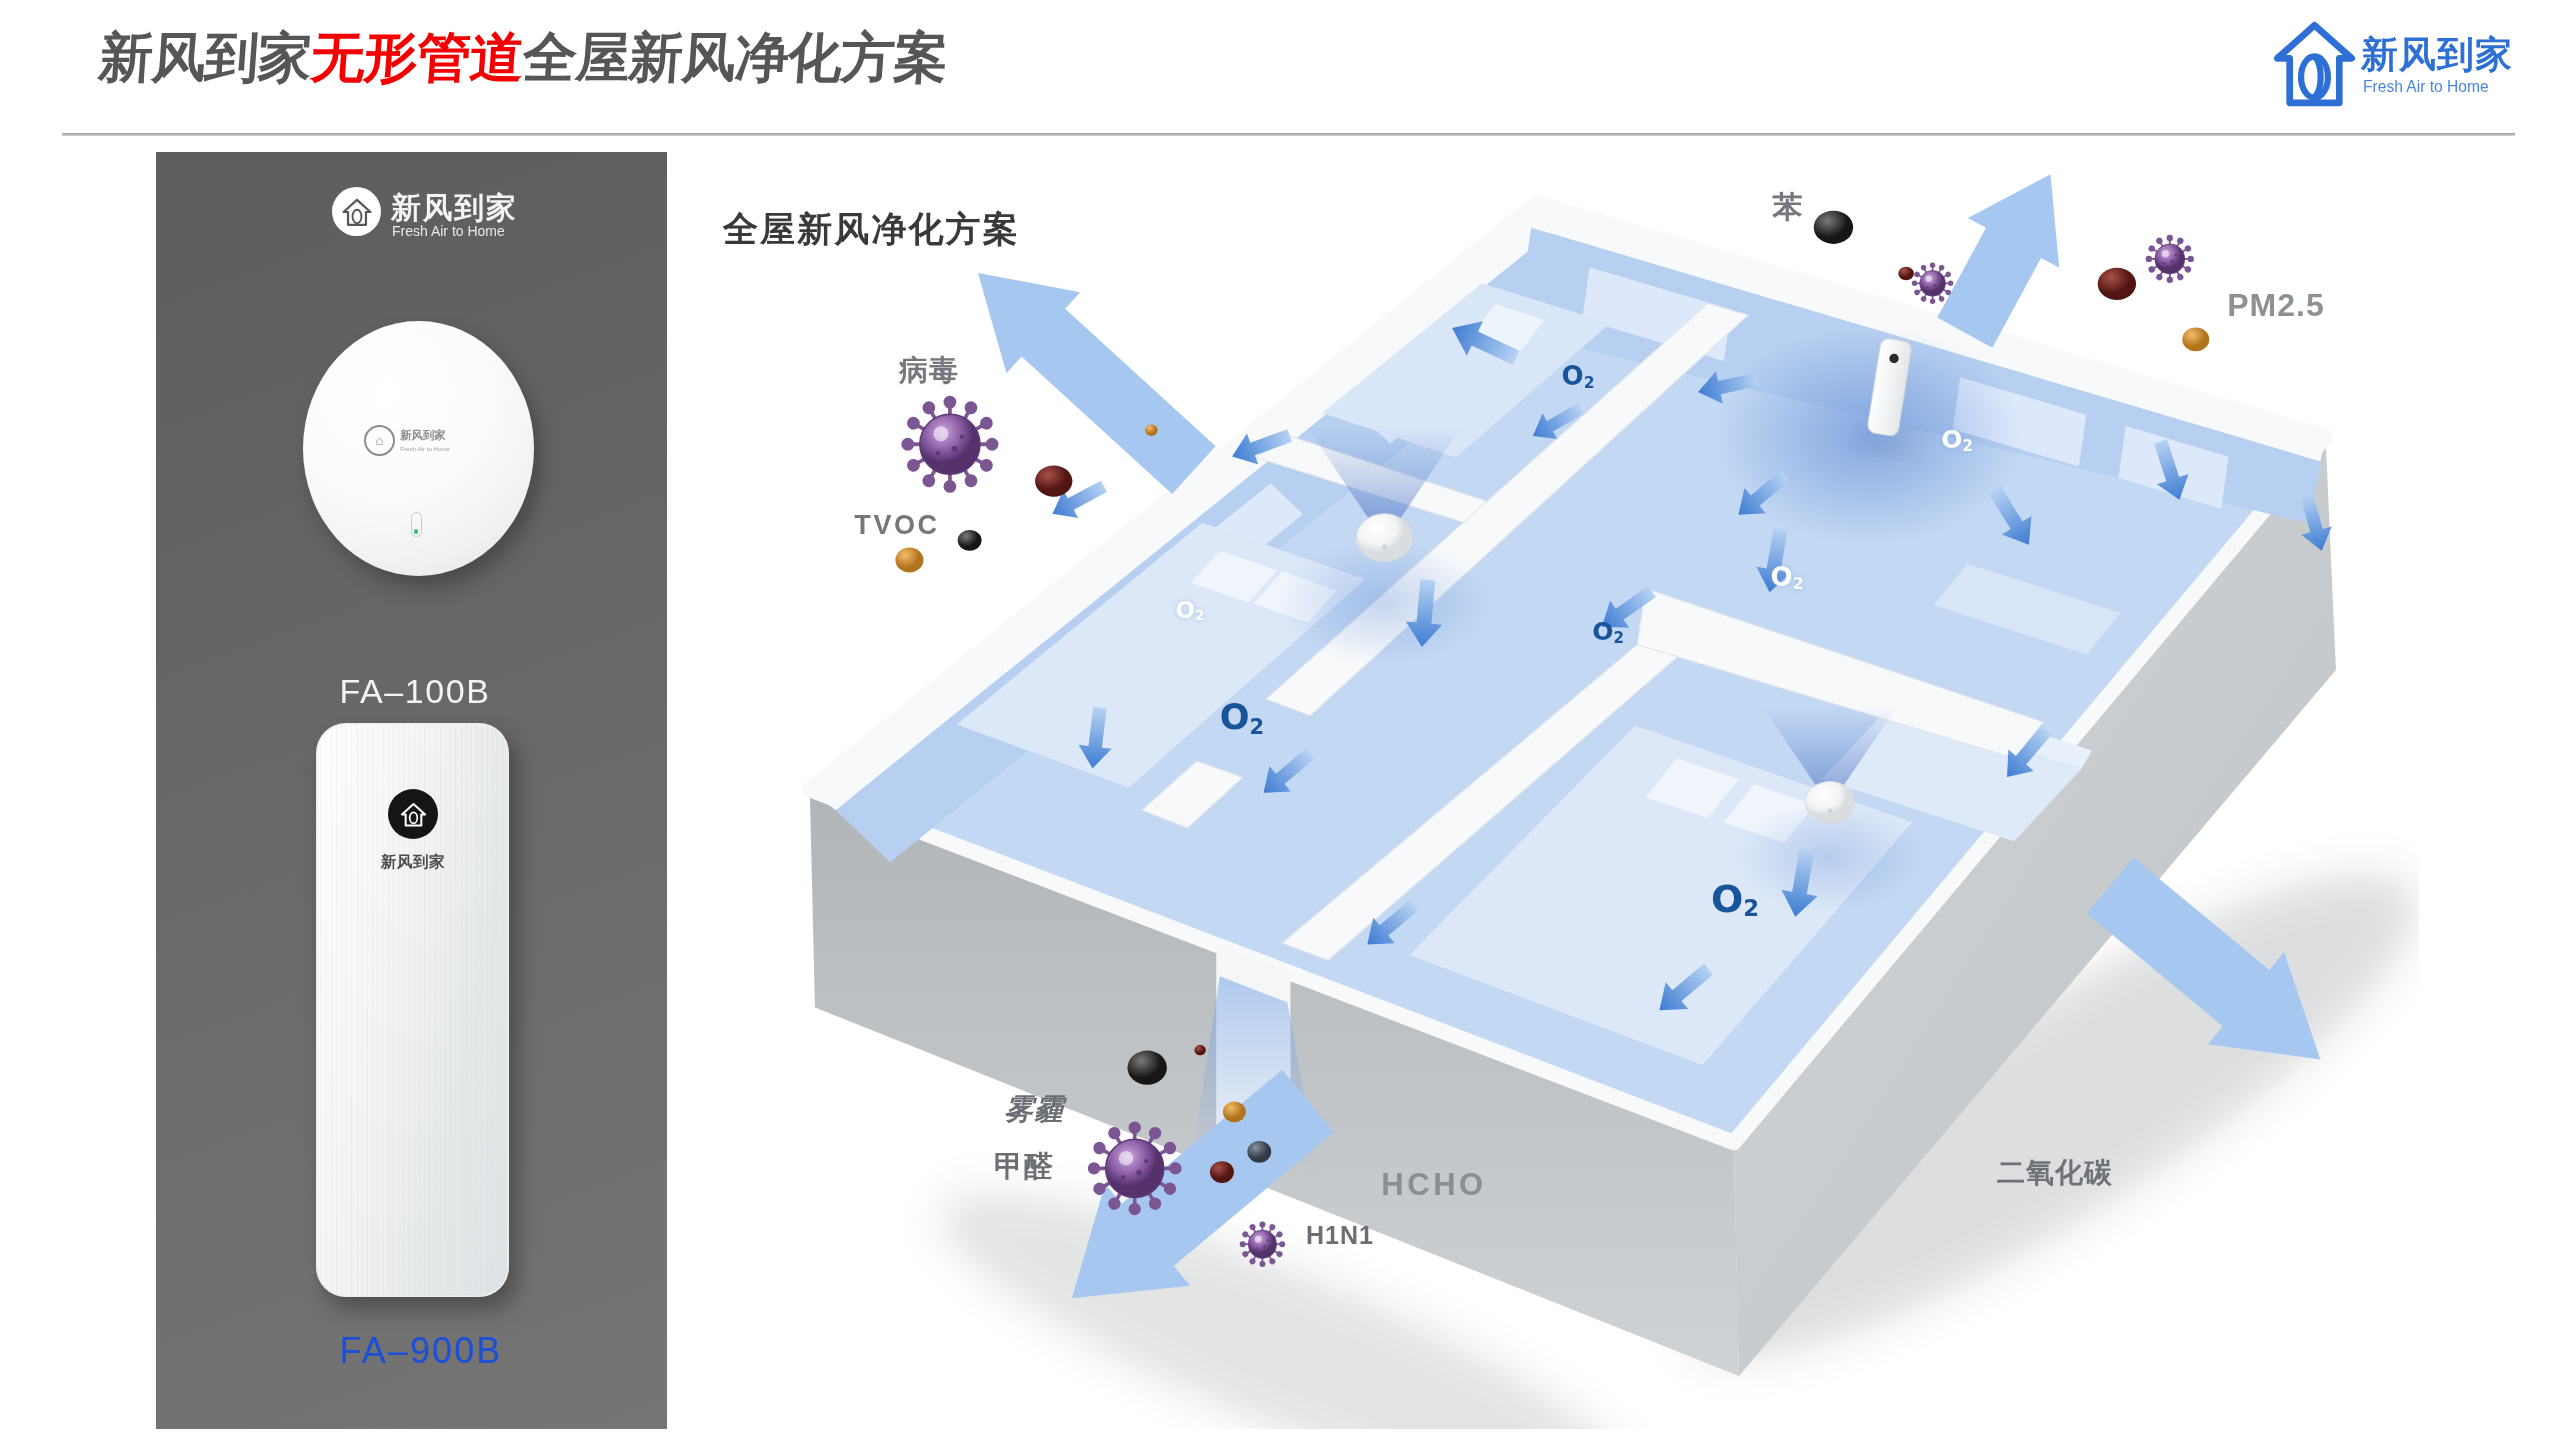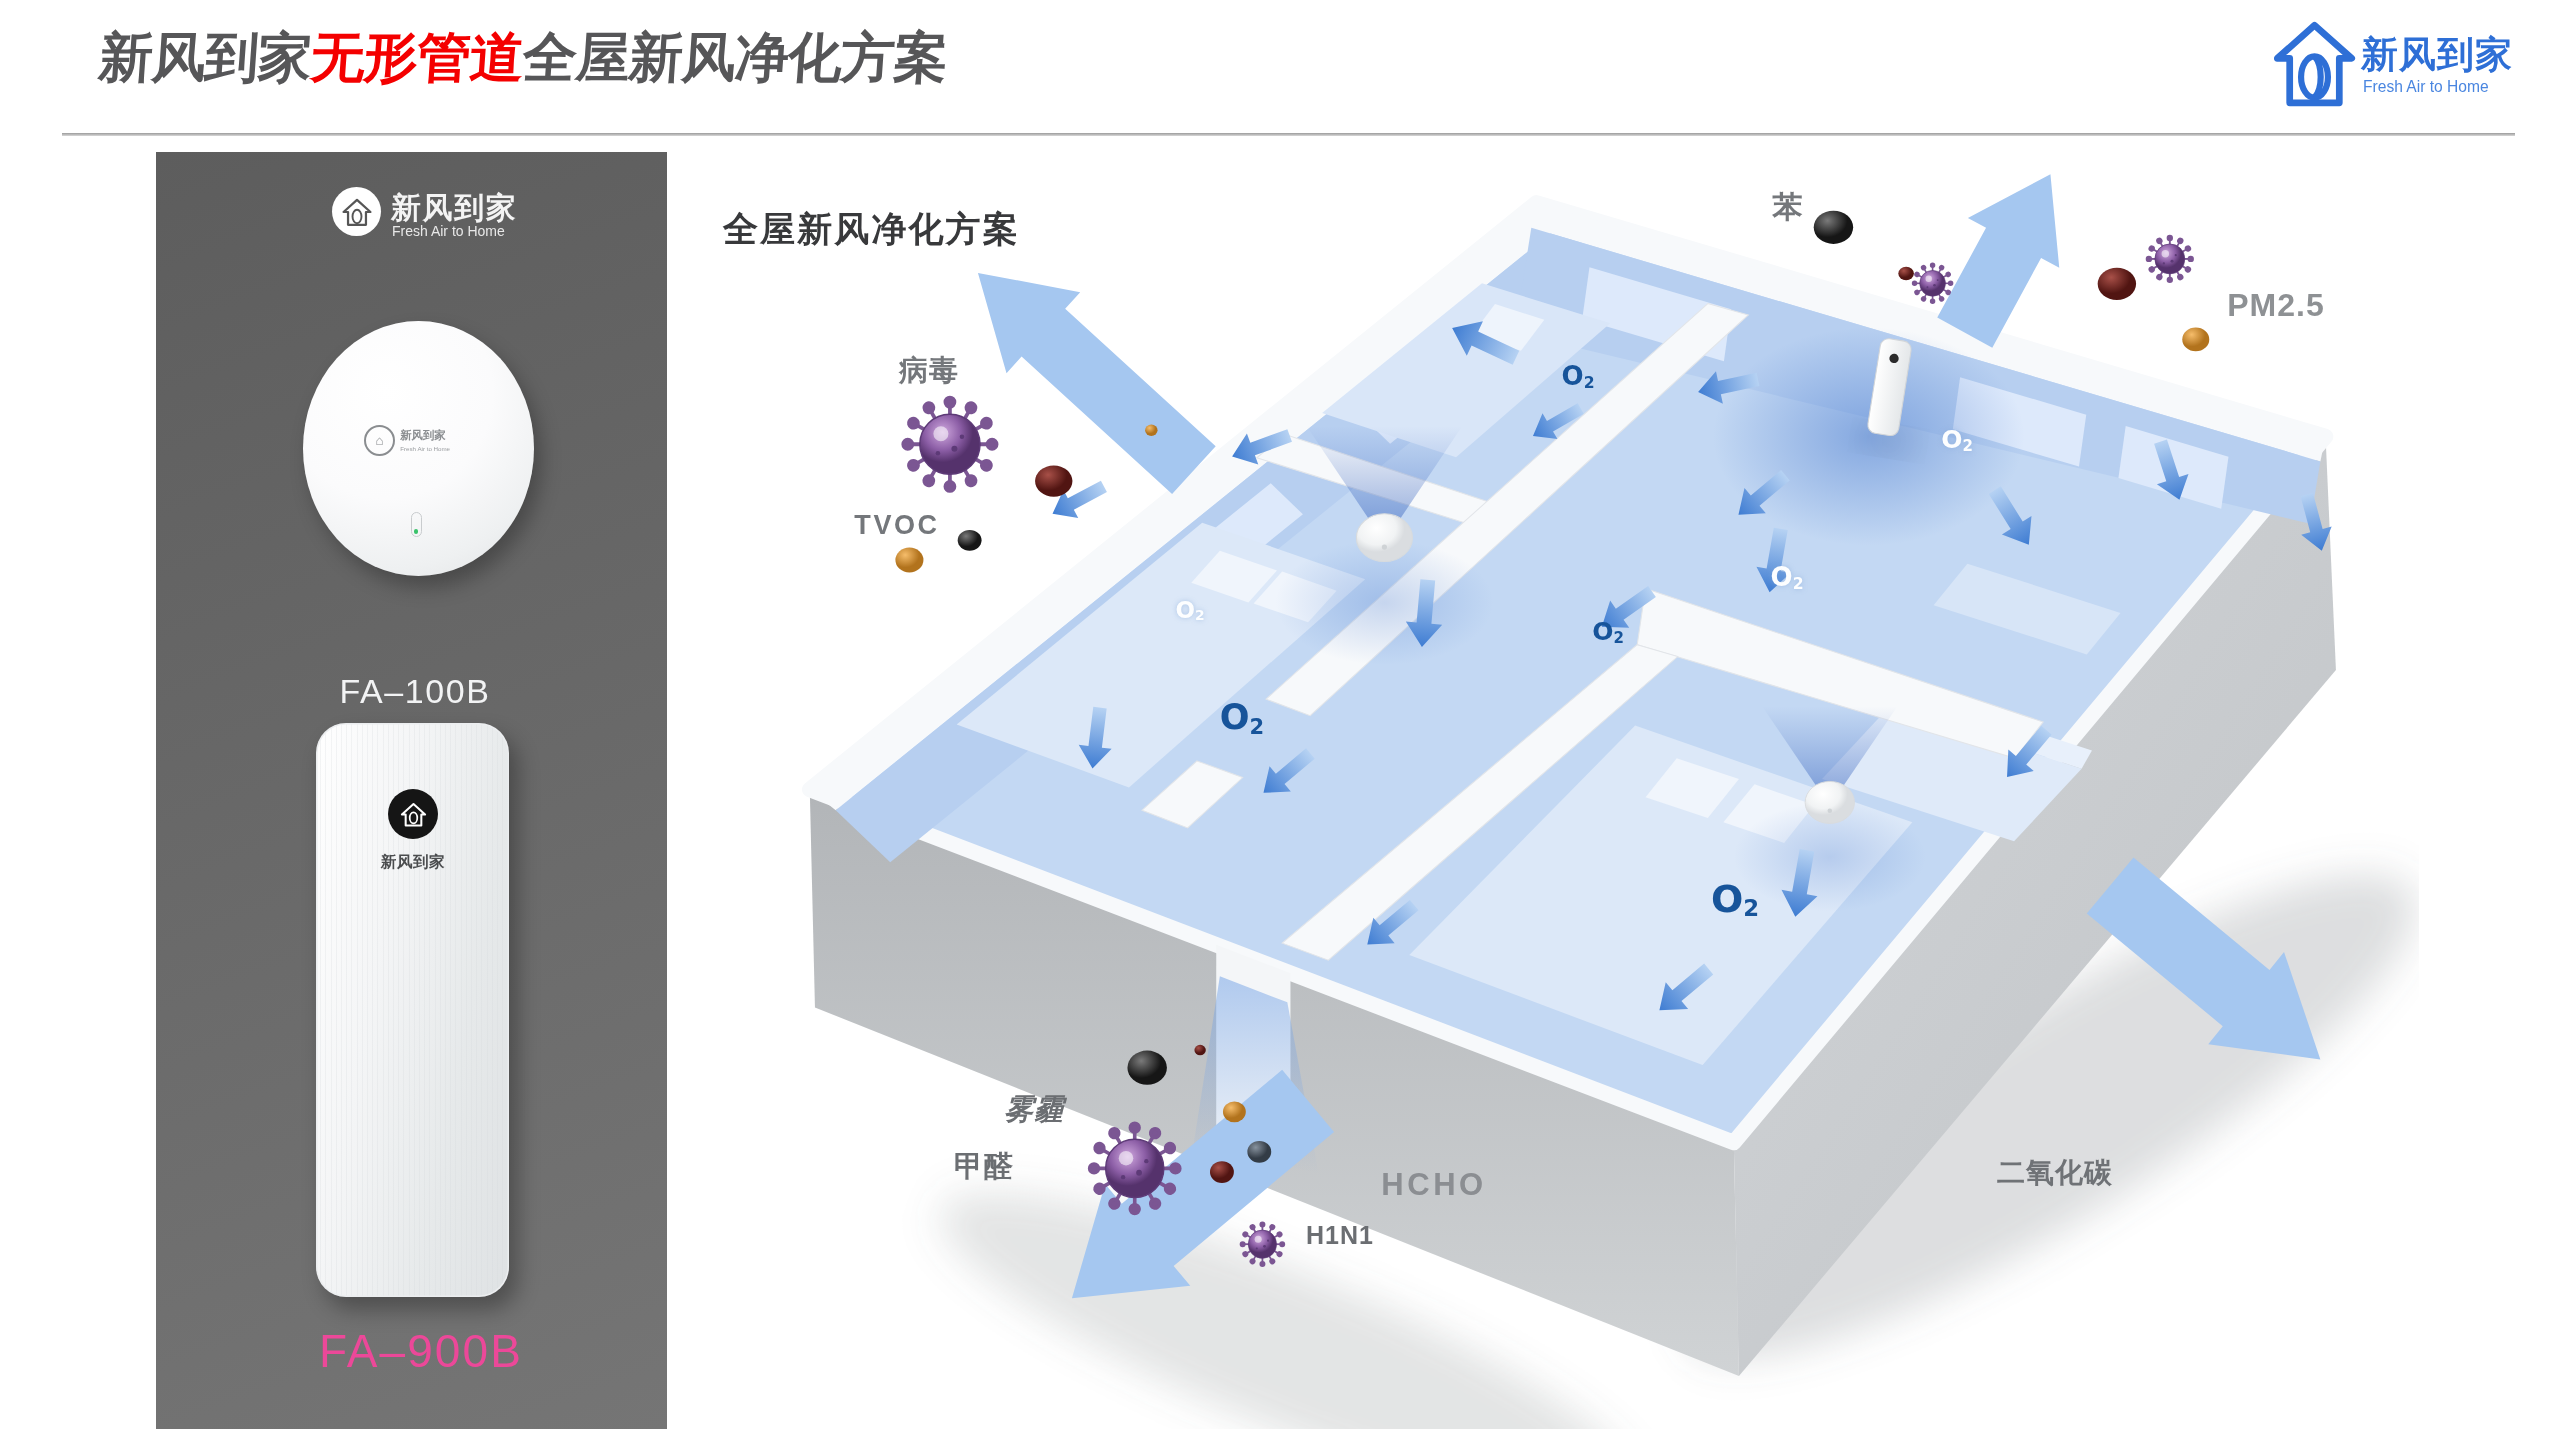--- a/index.html
+++ b/index.html
@@ -43,21 +43,21 @@
   .tower{position:absolute;left:316px;top:723px;width:193px;height:574px;border-radius:30px;
          background:
            repeating-linear-gradient(90deg,rgba(255,255,255,0) 0 4.2px,rgba(210,214,217,.25) 4.2px 5.2px),
            linear-gradient(100deg,#ffffff 0%,#f4f5f6 35%,#e6e9ea 70%,#dfe2e4 100%);
          box-shadow:8.3px 12.5px 21px rgba(0,0,0,0.30), inset 0 0 0 1.6px #eceef0;}
   .tower-badge{position:absolute;left:72px;top:66px;width:50px;height:50px;border-radius:50%;
                background:#151515;display:flex;align-items:center;justify-content:center;}
   .tower-cn{position:absolute;left:97px;top:129px;transform:translateX(-50%);font-size:15.6px;
             color:#4a4c4e;font-weight:700;letter-spacing:0.5px;}
   .tower-label{position:absolute;left:421px;top:1351px;transform:translate(-50%,-50%);
-               font-size:46px;color:#ec4899;letter-spacing:2.1px;}
+               font-size:36px;color:#1d4ed8;letter-spacing:2.1px;}
   .scene{position:absolute;left:667px;top:152px;width:1752px;height:1277px;}
 
   .scene-title{position:absolute;left:723px;top:206px;font-size:35px;font-weight:700;color:#38393b;
                letter-spacing:2.1px;}
 
   .plabel{position:absolute;transform:translate(-50%,-50%);color:#74777b;font-weight:700;
           white-space:nowrap;letter-spacing:1px;}
   .o2{position:absolute;transform:translate(-50%,-50%);font-weight:700;color:#17549a;
       font-family:"DejaVu Sans","Liberation Sans",sans-serif;line-height:1;text-align:center;}
   .o2 .sub{font-size:.6em;vertical-align:-0.2em;}
@@ -358,21 +358,21 @@
     </g>
   </svg>
 
   <div class="scene-title">全屋新风净化方案</div>
 
   <div class="plabel" style="left:1788px;top:207px;font-size:30px;">苯</div>
   <div class="plabel" style="left:2276px;top:305px;font-size:32px;color:#8e9194;">PM2.5</div>
   <div class="plabel" style="left:929px;top:364px;font-size:29px;margin-top:7px;">病毒</div>
   <div class="plabel" style="left:897px;top:525px;font-size:27px;letter-spacing:2.6px;">TVOC</div>
   <div class="plabel" style="left:1034px;top:1110px;font-size:29px;color:#6b6e72;font-style:italic;">雾霾</div>
-  <div class="plabel" style="left:984px;top:1167px;font-size:29px;color:#6b6e72;">甲醛</div>
+  <div class="plabel" style="left:1024px;top:1167px;font-size:29px;color:#6b6e72;">甲醛</div>
   <div class="plabel" style="left:1434px;top:1155px;font-size:31px;letter-spacing:3.6px;color:#8b8e92;margin-top:30px;">HCHO</div>
   <div class="plabel" style="left:1340px;top:1235px;font-size:25px;color:#6b6e72;">H1N1</div>
   <div class="plabel" style="left:2055px;top:1173px;font-size:28px;color:#6f7276;">二氧化碳</div>
 
   <div class="o2" style="left:1578px;top:377px;font-size:26px;"><span>O</span><span class="sub">2</span></div>
   <div class="o2 white" style="left:1957px;top:440px;font-size:25px;"><span>O</span><span class="sub">2</span></div>
   <div class="o2 white" style="left:1190px;top:611px;font-size:23px;"><span>O</span><span class="sub">2</span></div>
   <div class="o2" style="left:1608px;top:632px;font-size:25px;"><span>O</span><span class="sub">2</span></div>
   <div class="o2" style="left:1242px;top:719px;font-size:35px;"><span>O</span><span class="sub">2</span></div>
   <div class="o2 white" style="left:1787px;top:578px;font-size:26px;"><span>O</span><span class="sub">2</span></div>

